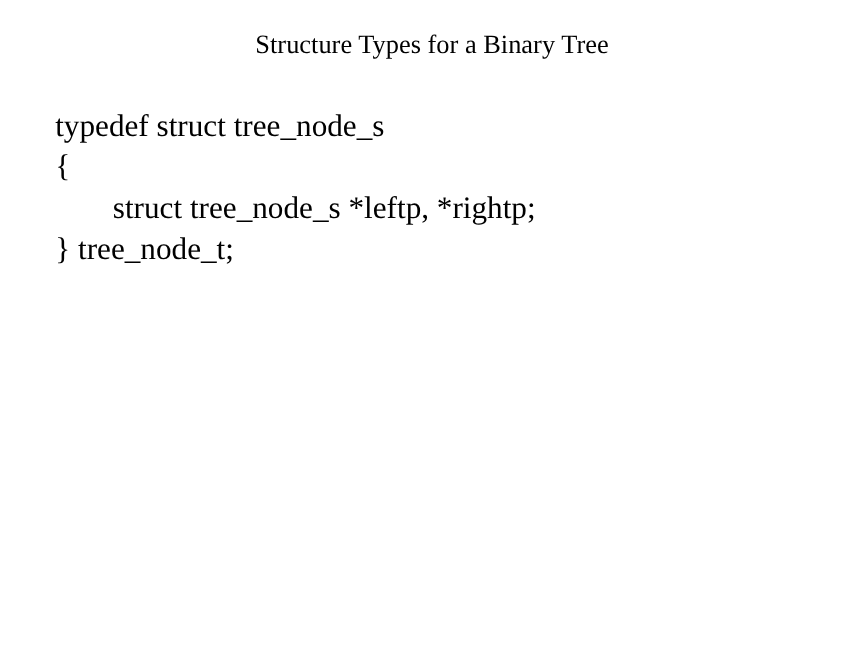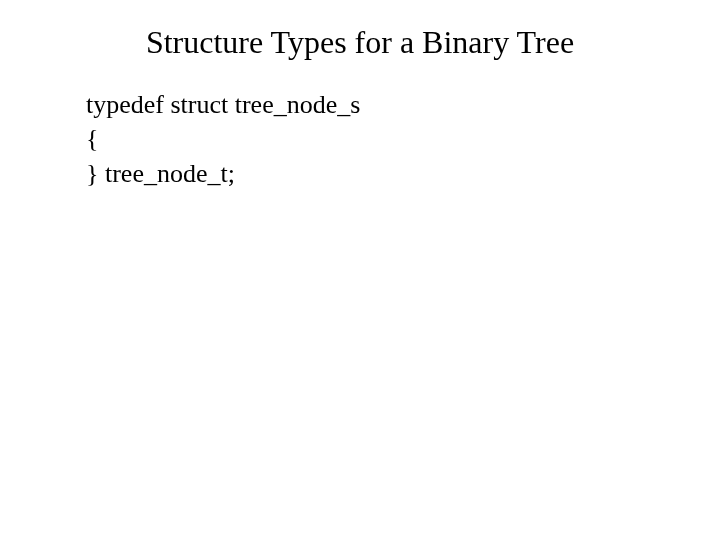--- a/index.html
+++ b/index.html
@@ -16,38 +16,38 @@
     height: 540px;
     position: relative;
     box-sizing: border-box;
   }
   .title {
     position: absolute;
     top: 24px;
     left: 0;
     width: 100%;
     text-align: center;
-    font-size: 32px;
+    font-size: 22px;
     font-weight: normal;
   }
   .body {
     position: absolute;
     top: 88px;
     left: 46px;
     font-size: 26px;
     line-height: 1.32;
-    margin-left: 40px;
   }
   .indent {
     padding-left: 48px;
   }
 </style>
 </head>
 <body>
 
 <div class="slide">
   <div class="title">Structure Types for a Binary Tree</div>
   <div class="body">
     <div>typedef struct tree_node_s</div>
     <div>{</div>
+    <div class="indent">struct tree_node_s *leftp, *rightp;</div>
     <div>} tree_node_t;</div>
   </div>
 </div>
 
 </body></html>

